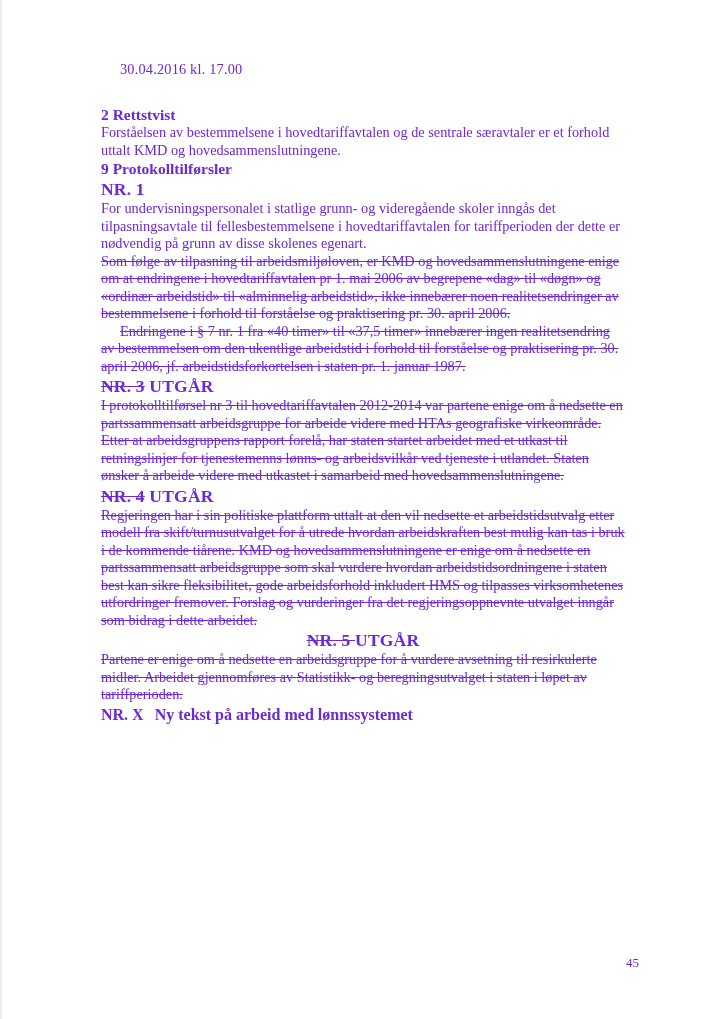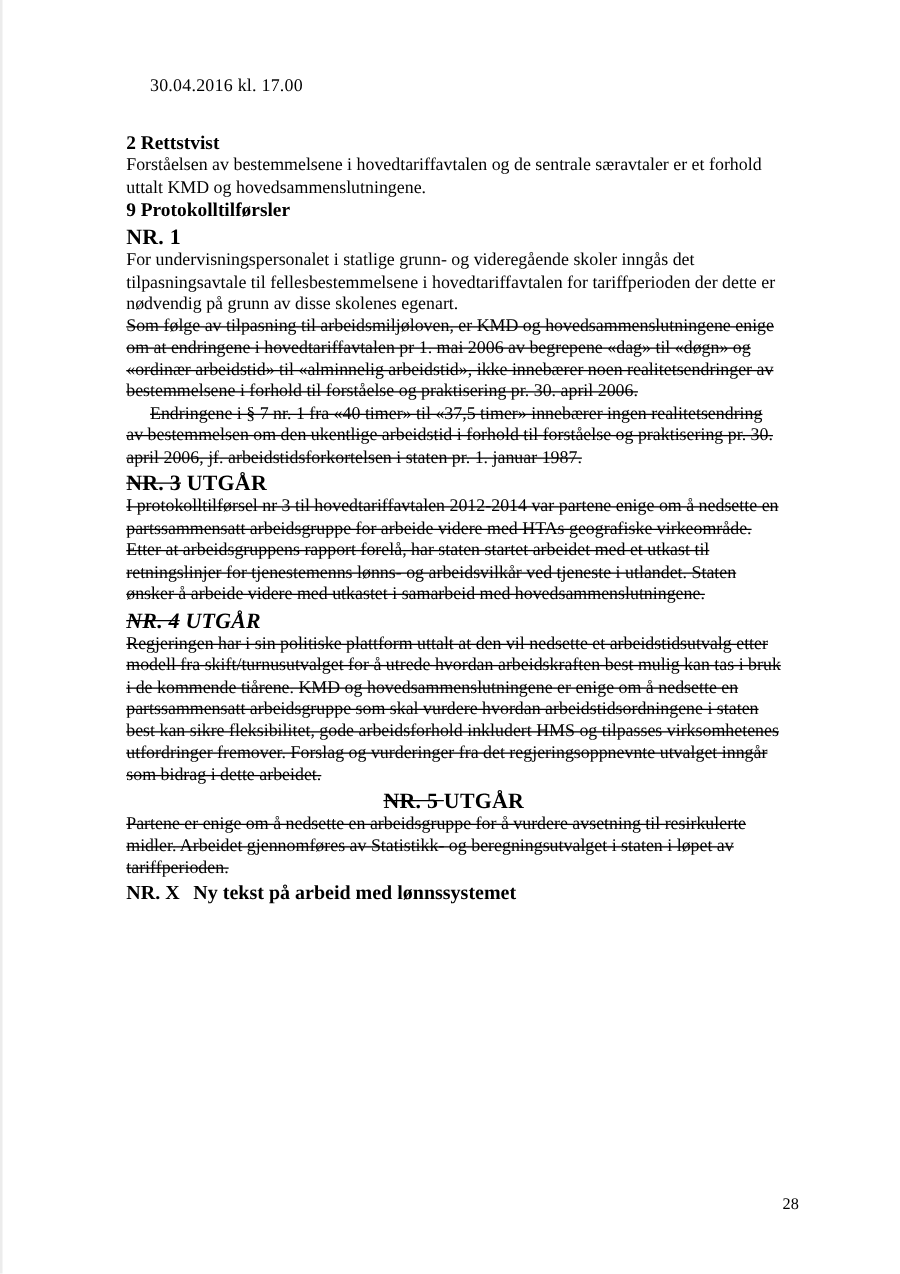--- a/index.html
+++ b/index.html
@@ -6,21 +6,21 @@
     margin: 0;
     padding: 0;
     background: #ffffff;
   }
   .page {
     position: relative;
     width: 720px;
     height: 1019px;
     background: #ffffff;
     font-family: "Liberation Serif", "DejaVu Serif", serif;
-    color: #000000;
+    color: #6d28d9;
     box-sizing: border-box;
     border-left: 2px solid #ececec;
     overflow: hidden;
   }
   .content {
     position: absolute;
     left: 99px;
     top: 60px;
     width: 524px;
   }
@@ -53,21 +53,21 @@
     text-decoration: line-through;
     text-decoration-thickness: 1.3px;
   }
   .indent-first {
     text-indent: 19px;
   }
   
   .mb0  { margin-bottom: 0; }
   .mb2  { margin-bottom: 2px; }
   .mb4  { margin-bottom: 4px; }
-  .mb6  { margin-bottom: 6px; font-style: italic; }
+  .mb6  { margin-bottom: 6px; }
   .mb7  { margin-bottom: 7px; }
   .mb8  { margin-bottom: 8px; }
   .mb9  { margin-bottom: 9px; text-align: center; }
   .mb10 { margin-bottom: 10px; }
   .mb11 { margin-bottom: 11px; }
   .mb13 { margin-bottom: 13px; }
   .mb17 { margin-bottom: 17px; }
   .mb24 { margin-bottom: 24px; }
   h3.nrx-heading {
     font-size: 16px;
@@ -119,14 +119,14 @@
     <p class="body-para struck mb10">Regjeringen har i sin politiske plattform uttalt at den vil nedsette et arbeidstidsutvalg etter modell fra skift/turnusutvalget for å utrede hvordan arbeidskraften best mulig kan tas i bruk i de kommende tiårene. KMD og hovedsammenslutningene er enige om å nedsette en partssammensatt arbeidsgruppe som skal vurdere hvordan arbeidstidsordningene i staten best kan sikre fleksibilitet, gode arbeidsforhold inkludert HMS og tilpasses virksomhetenes utfordringer fremover. Forslag og vurderinger fra det regjeringsoppnevnte utvalget inngår som bidrag i dette arbeidet.</p>
 
     <h3 class="nr-heading mb9"><span class="struck">NR. 5&nbsp;</span><span>UTGÅR</span></h3>
 
     <p class="body-para struck mb9">Partene er enige om å nedsette en arbeidsgruppe for å vurdere avsetning til resirkulerte midler. Arbeidet gjennomføres av Statistikk- og beregningsutvalget i staten i løpet av tariffperioden.</p>
 
     <h3 class="nrx-heading"><span>NR. X</span><span class="nrx-title">Ny tekst på arbeid med lønnssystemet</span></h3>
 
   </div>
 
-  <div class="page-number">28</div>
+  <div class="page-number">45</div>
 </div>
 
 </body></html>

